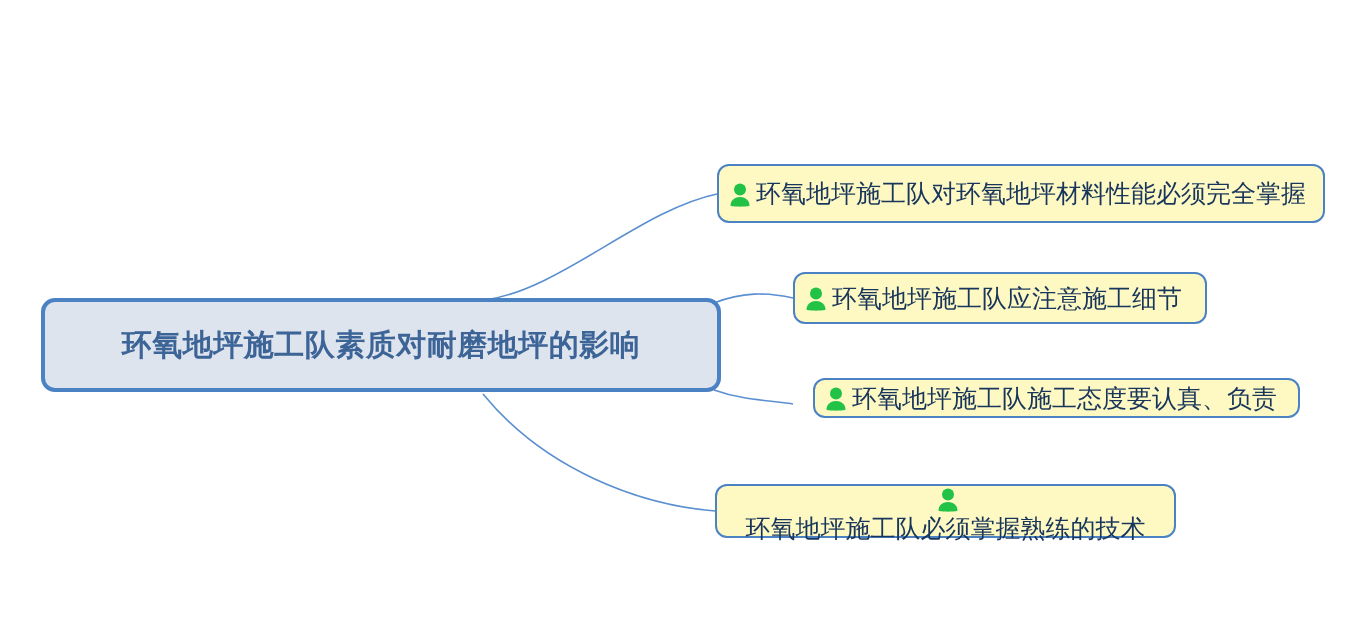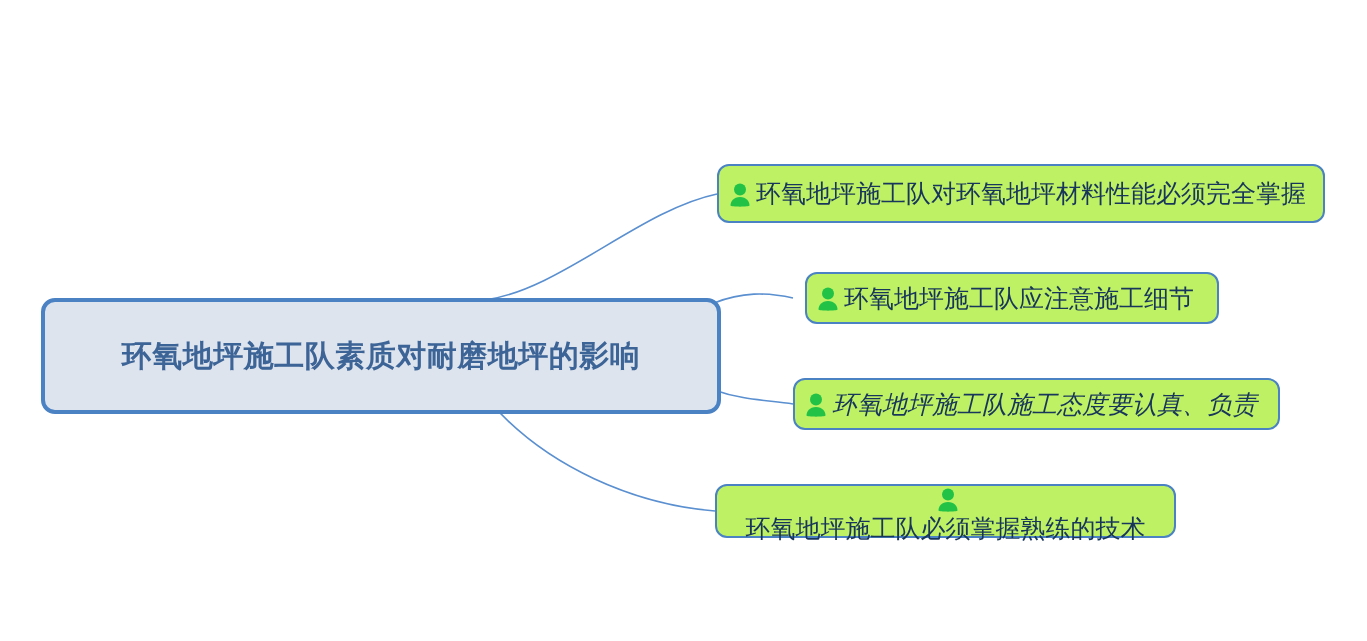--- a/index.html
+++ b/index.html
@@ -28,21 +28,21 @@
     width: 1367px;
     height: 641px;
     pointer-events: none;
   }
 
   .node {
     position: absolute;
     box-sizing: border-box;
     display: flex;
     align-items: center;
-    background: #bef264;
+    background: #fef9c3;
     border: 2px solid #4a82c4;
     border-radius: 12px;
     white-space: nowrap;
   }
 
   .node.root {
     border-width: 4px;
     border-radius: 14px;
     justify-content: center;
     background: #dee4ee;
@@ -70,24 +70,24 @@
     height: 26px;
     margin-right: 5px;
     margin-left: 10px;
     display: inline-block;
     position: relative;
     top: 1px;
   }
   .person-icon svg { display: block; }
 
   
-  #node-root  { left: 41px;  top: 298px; width: 680px; height: 116px; }
+  #node-root  { left: 41px;  top: 298px; width: 680px; height: 94px; }
   #node-b1    { left: 717px; top: 164px; width: 608px; height: 59px; }
-  #node-b2    { left: 793px; top: 272px; width: 414px; height: 52px; margin-left: 12px; }
-  #node-b3    { left: 793px; top: 378px; width: 487px; height: 52px; font-style: italic; }
+  #node-b2    { left: 793px; top: 272px; width: 414px; height: 52px; }
+  #node-b3    { left: 813px; top: 378px; width: 487px; height: 40px; }
   #node-b4    { left: 715px; top: 484px; width: 461px; height: 54px; flex-direction: column; }
 </style>
 </head>
 <body>
 
 <div id="canvas">
 
   <svg id="connectors" viewBox="0 0 1367 641" xmlns="http://www.w3.org/2000/svg">
 
     <path d="M 485 300 C 560 290, 640 210, 717 194" fill="none" stroke="#5a8fd0" stroke-width="1.6"></path>

